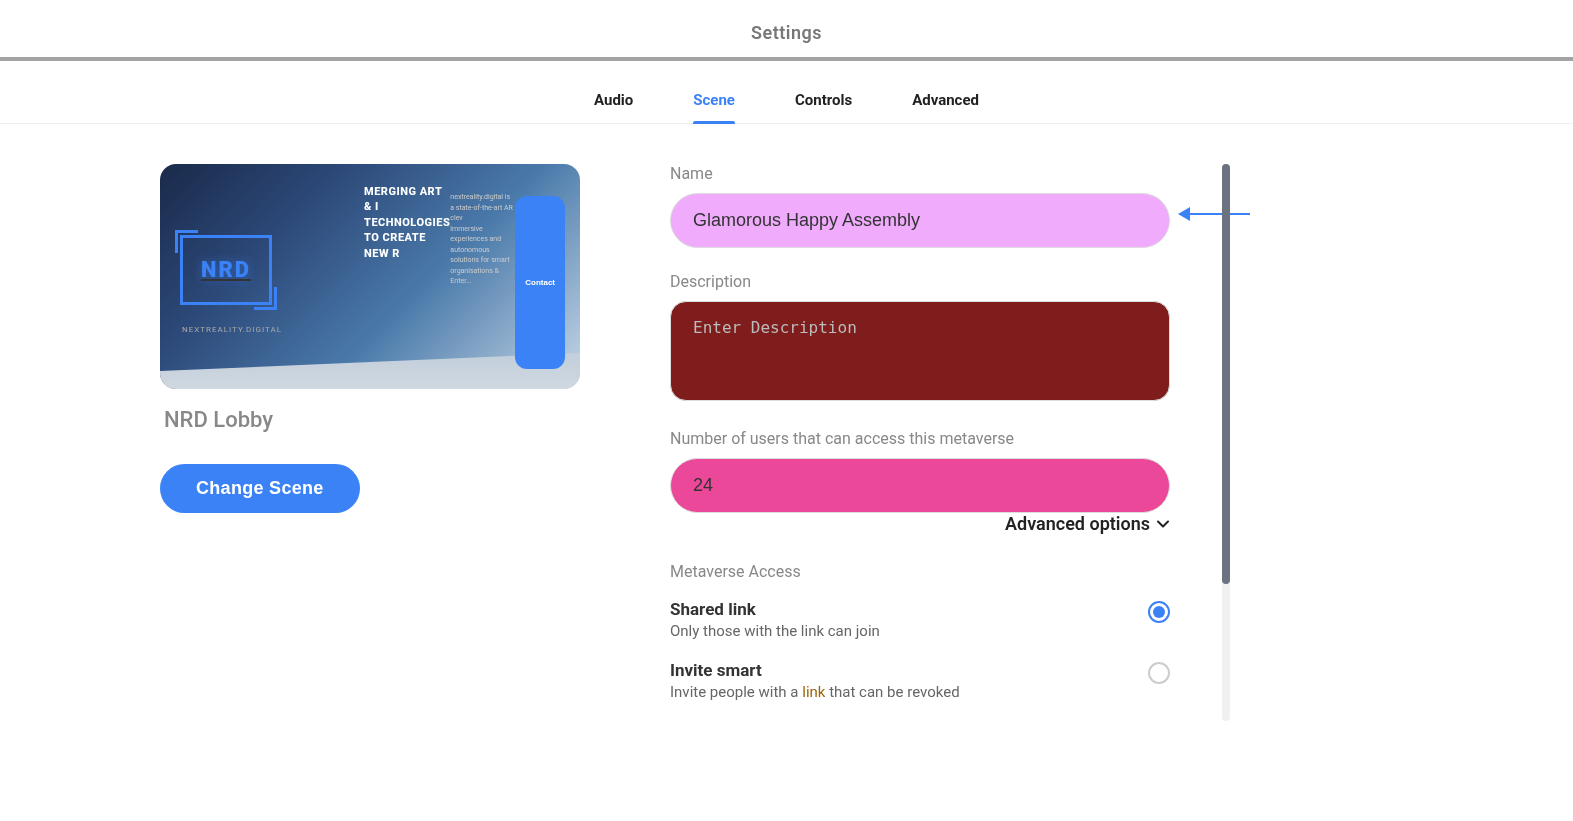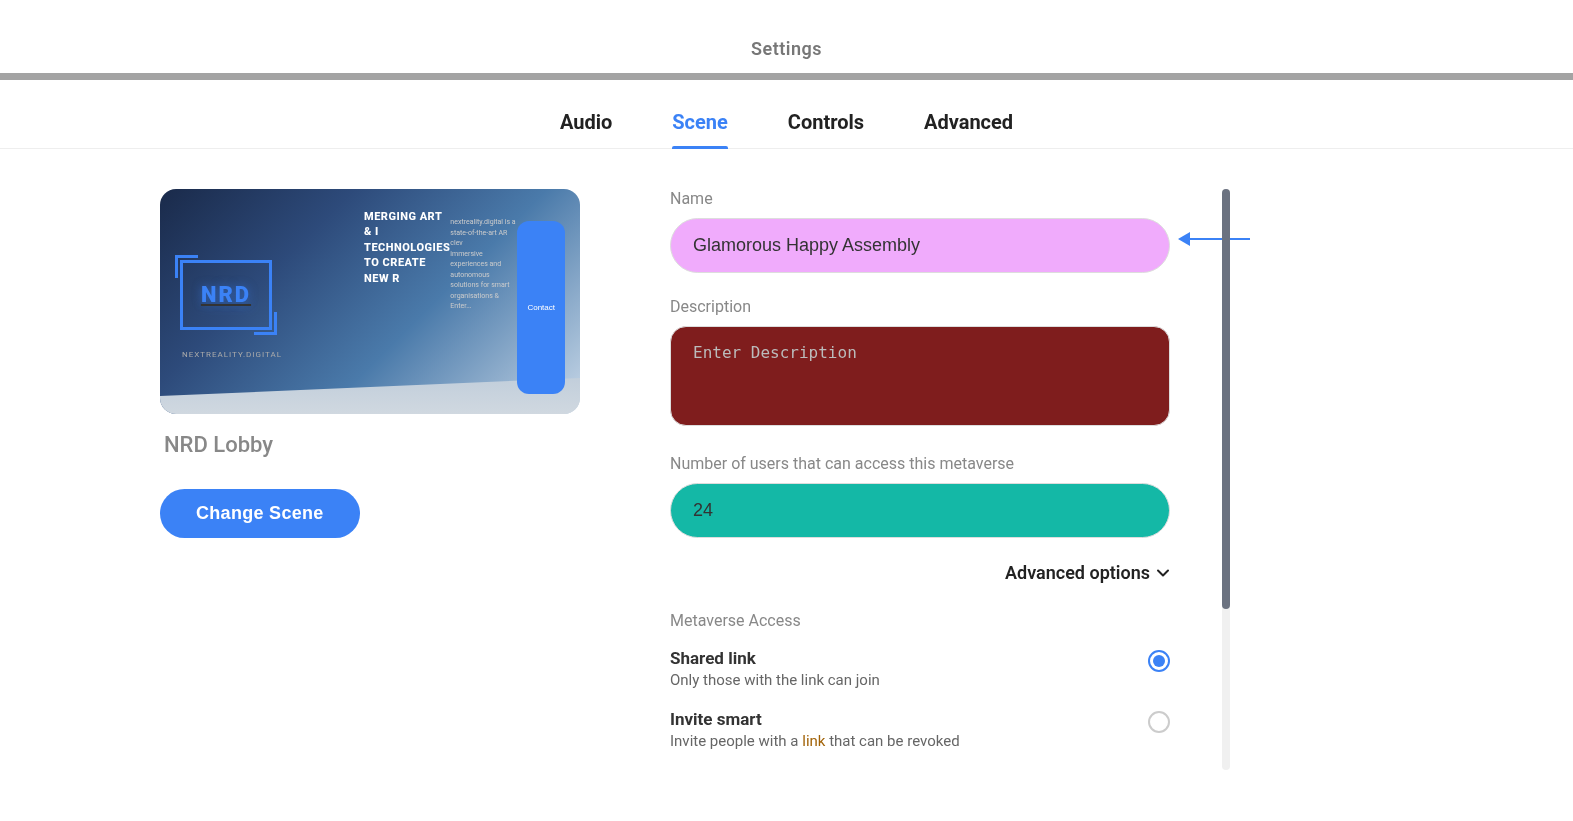--- a/index.html
+++ b/index.html
@@ -8,40 +8,40 @@
       background: #ffffff;
       color: #333;
       width: 1573px;
       min-height: 821px;
       overflow-x: hidden;
     }
 
     
     .page-header {
       text-align: center;
-      padding: 38px 0 14px;
-      border-bottom: 7px solid #a3a3a3;
+      padding: 22px 0 14px;
+      border-bottom: 4px solid #a3a3a3;
     }
     .page-title {
       font-size: 18px;
       font-weight: 600;
       color: #777;
       letter-spacing: 0.5px;
     }
 
     
     .tabs-bar {
       display: flex;
       justify-content: center;
       gap: 60px;
       padding: 30px 0 0;
       border-bottom: 1px solid #eee;
     }
     .tab-item {
-      font-size: 20px;
+      font-size: 15px;
       font-weight: 700;
       color: #222;
       padding-bottom: 14px;
       cursor: pointer;
       position: relative;
       text-decoration: none;
     }
     .tab-item.active {
       color: #3b82f6;
     }
@@ -155,20 +155,21 @@
     .scene-contact-btn {
       margin-top: 12px;
       background: #3b82f6;
       color: #fff;
       border: none;
       border-radius: 12px;
       padding: 4px 10px;
       font-size: 8px;
       width: fit-content;
       cursor: pointer;
+      font-weight: bold;
     }
     
     .ground-plane {
       position: absolute;
       bottom: 0;
       left: 0;
       right: 0;
       height: 60px;
       background: linear-gradient(to top, #d0d8e0, #b8c8d8);
       clip-path: polygon(0 100%, 100% 100%, 100% 40%, 0 70%);
@@ -245,29 +246,28 @@
       color: #bbb;
     }
     .users-count-input {
       width: 100%;
       border: 1.5px solid #ddd;
       border-radius: 28px;
       padding: 16px 22px;
       font-size: 18px;
       color: #333;
       outline: none;
-      background: #14b8a6;
+      background: #ec4899;
     }
 
     
     .advanced-options-row {
       display: flex;
       justify-content: flex-end;
       align-items: center;
-      margin-top: 24px;
       gap: 6px;
     }
     .advanced-options-label {
       font-size: 18px;
       font-weight: 600;
       color: #222;
       cursor: pointer;
     }
     .chevron-down {
       width: 14px;

